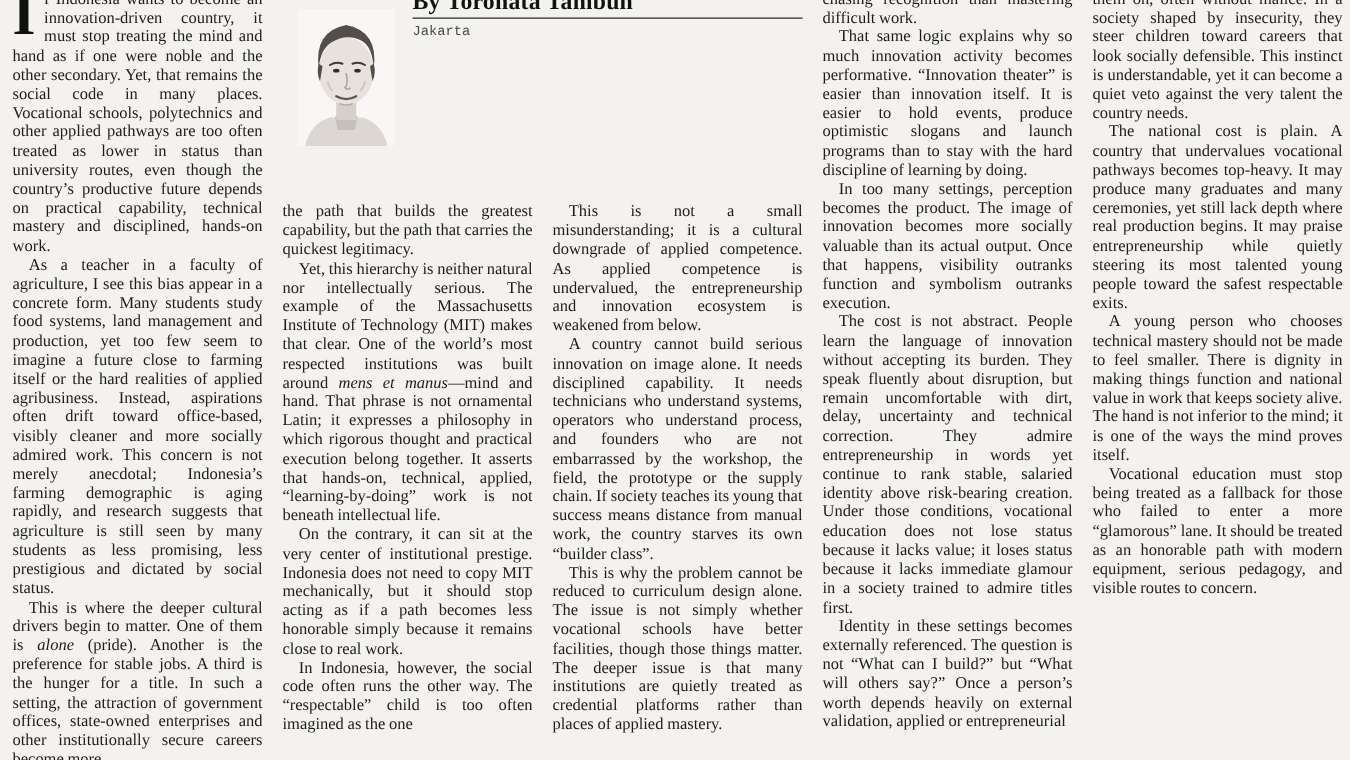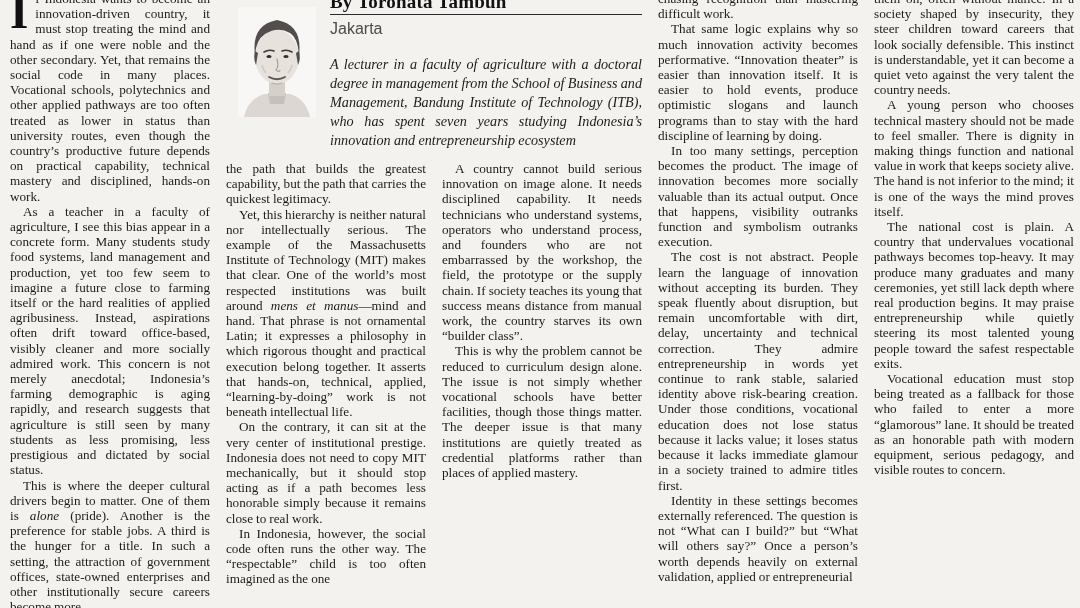--- a/index.html
+++ b/index.html
@@ -68,22 +68,22 @@
     letter-spacing: 0.2px;
     color: #121212;
     white-space: nowrap;
   }
   .byline-rule {
     border: 0;
     border-top: 1.5px solid #2b2b2b;
     margin: 2px 0 0 0;
   }
   .dateline {
-    font-family: Liberation Sans, sans-serif;
-    font-size: 16px;
+    font-family: Liberation Mono, monospace;
+    font-size: 11px;
     color: #4a4a4a;
     margin-top: 5px;
   }
   .author-bio {
     margin-top: 17px;
     font-style: italic;
     font-size: 14.2px;
     line-height: 19px;
     color: #1d1c1a;
     text-align: justify;
@@ -123,48 +123,48 @@
             <path d="M31,70 Q39,74.5 47,70" stroke="#5d5753" stroke-width="1.8" fill="none" stroke-linecap="round"></path>
             <path d="M34,76 Q39,78 44,76" stroke="#b3aca5" stroke-width="1.2" fill="none" stroke-linecap="round"></path>
             <path d="M24,58 Q25,63 28,66" stroke="#cfc8c2" stroke-width="1.4" fill="none"></path>
             <path d="M54,58 Q53,63 50,66" stroke="#cfc8c2" stroke-width="1.4" fill="none"></path>
           </svg>
         </div>
         <div class="header-right">
           <div class="byline">By Toronata Tambun</div>
           <hr class="byline-rule">
           <div class="dateline">Jakarta</div>
-          <div class="author-bio">A lecturer in a faculty of agriculture with a doctoral degree in management from the School of Business and Management, Bandung Institute of Technology (ITB), who has spent seven years studying Indonesia’s innovation and entrepreneurship ecosystem</div>
         </div>
       </div>
       <div class="two-cols">
 
         <div class="col">
           <p class="para noindent">the path that builds the greatest capability, but the path that carries the quickest legitimacy.</p>
           <p class="para"><span>Yet, this hierarchy is neither natural nor intellectually serious. The example of the Massachusetts Institute of Technology (MIT) makes that clear. One of the world’s most respected institutions was built around </span><i>mens et manus</i><span>—mind and hand. That phrase is not ornamental Latin; it expresses a philosophy in which rigorous thought and practical execution belong together. It asserts that hands-on, technical, applied, “learning-by-doing” work is not beneath intellectual life.</span></p>
           <p class="para">On the contrary, it can sit at the very center of institutional prestige. Indonesia does not need to copy MIT mechanically, but it should stop acting as if a path becomes less honorable simply because it remains close to real work.</p>
           <p class="para">In Indonesia, however, the social code often runs the other way. The “respectable” child is too often imagined as the one</p>
         </div>
 
         <div class="col">
+          <p class="para">This is not a small misunderstanding; it is a cultural downgrade of applied competence. As applied competence is undervalued, the entrepreneurship and innovation ecosystem is weakened from below.</p>
           <p class="para">A country cannot build serious innovation on image alone. It needs disciplined capability. It needs technicians who understand systems, operators who understand process, and founders who are not embarrassed by the workshop, the field, the prototype or the supply chain. If society teaches its young that success means distance from manual work, the country starves its own “builder class”.</p>
           <p class="para">This is why the problem cannot be reduced to curriculum design alone. The issue is not simply whether vocational schools have better facilities, though those things matter. The deeper issue is that many institutions are quietly treated as credential platforms rather than places of applied mastery.</p>
         </div>
       </div>
     </div>
 
     <div class="col">
       <p class="para noindent">chasing recognition than mastering difficult work.</p>
       <p class="para">That same logic explains why so much innovation activity becomes performative. “Innovation theater” is easier than innovation itself. It is easier to hold events, produce optimistic slogans and launch programs than to stay with the hard discipline of learning by doing.</p>
       <p class="para">In too many settings, perception becomes the product. The image of innovation becomes more socially valuable than its actual output. Once that happens, visibility outranks function and symbolism outranks execution.</p>
       <p class="para">The cost is not abstract. People learn the language of innovation without accepting its burden. They speak fluently about disruption, but remain uncomfortable with dirt, delay, uncertainty and technical correction. They admire entrepreneurship in words yet continue to rank stable, salaried identity above risk-bearing creation. Under those conditions, vocational education does not lose status because it lacks value; it loses status because it lacks immediate glamour in a society trained to admire titles first.</p>
       <p class="para">Identity in these settings becomes externally referenced. The question is not “What can I build?” but “What will others say?” Once a person’s worth depends heavily on external validation, applied or entrepreneurial</p>
     </div>
 
     <div class="col">
       <p class="para noindent">them on, often without malice. In a society shaped by insecurity, they steer children toward careers that look socially defensible. This instinct is understandable, yet it can become a quiet veto against the very talent the country needs.</p>
+      <p class="para">The national cost is plain. A country that undervalues vocational pathways becomes top-heavy. It may produce many graduates and many ceremonies, yet still lack depth where real production begins. It may praise entrepreneurship while quietly steering its most talented young people toward the safest respectable exits.</p>
       <p class="para">A young person who chooses technical mastery should not be made to feel smaller. There is dignity in making things function and national value in work that keeps society alive. The hand is not inferior to the mind; it is one of the ways the mind proves itself.</p>
-      <p class="para">The national cost is plain. A country that undervalues vocational pathways becomes top-heavy. It may produce many graduates and many ceremonies, yet still lack depth where real production begins. It may praise entrepreneurship while quietly steering its most talented young people toward the safest respectable exits.</p>
       <p class="para">Vocational education must stop being treated as a fallback for those who failed to enter a more “glamorous” lane. It should be treated as an honorable path with modern equipment, serious pedagogy, and visible routes to concern.</p>
     </div>
 
   </div>
 </div>
 
 </body></html>

